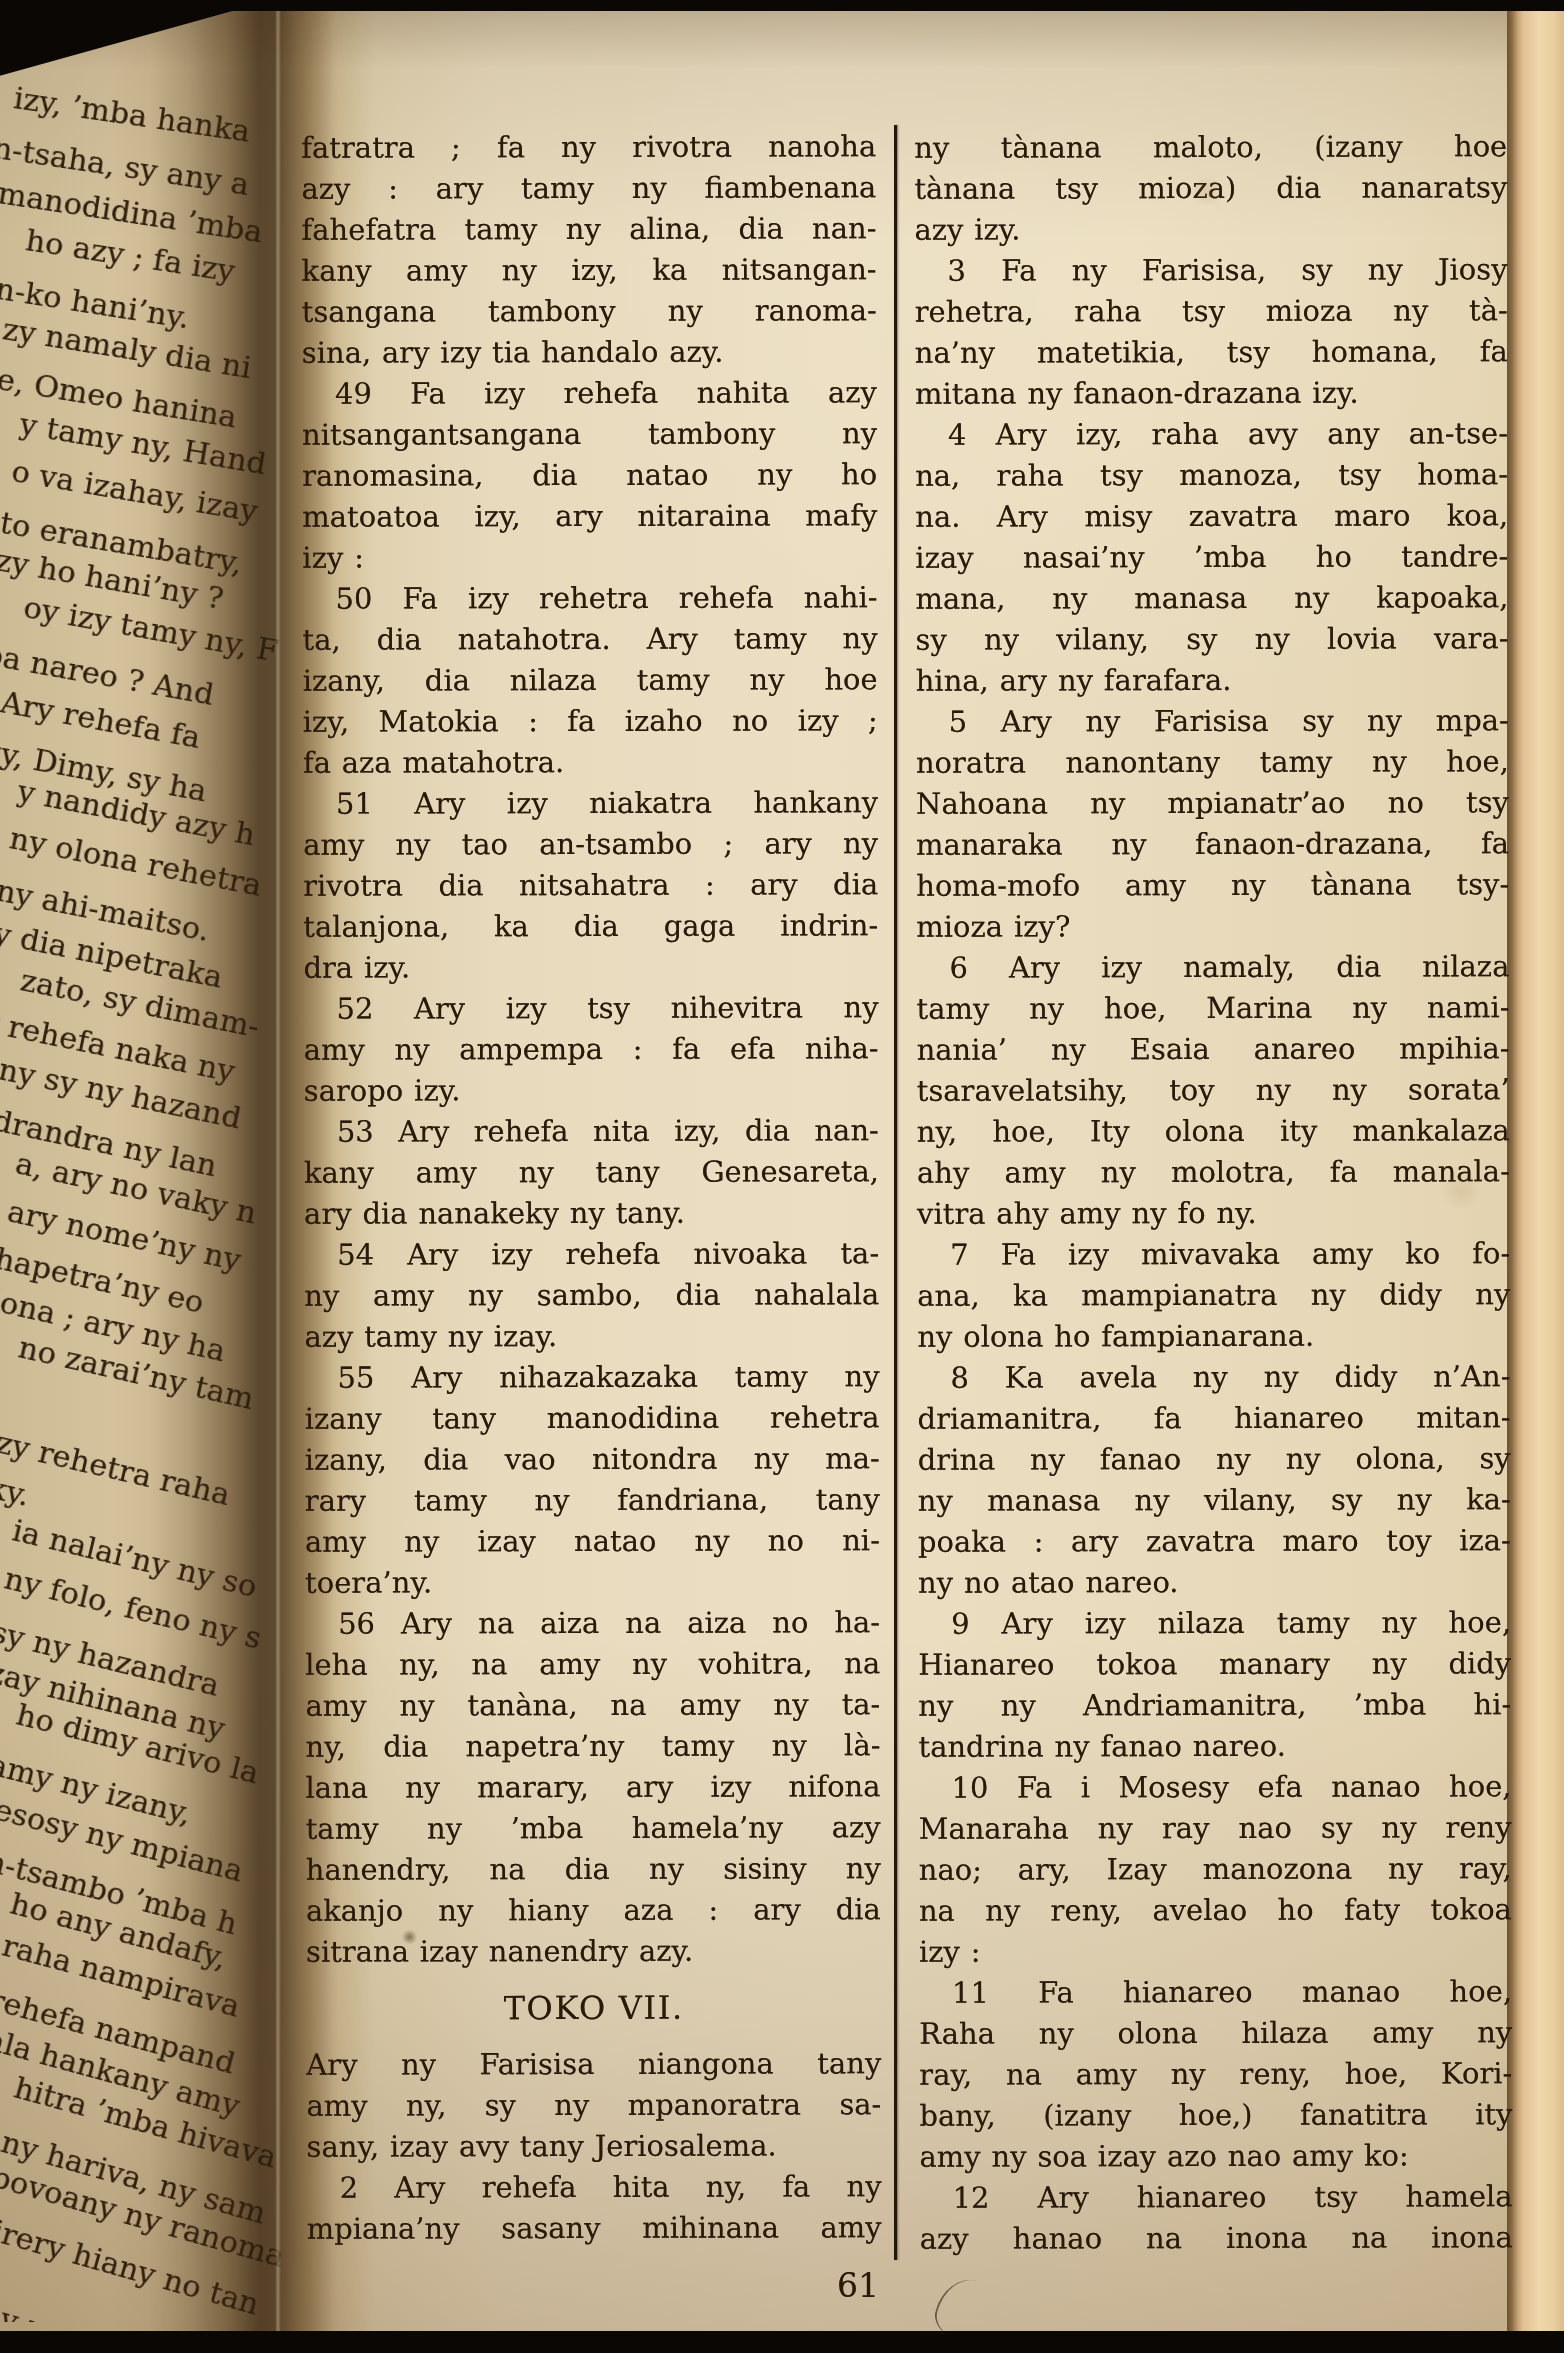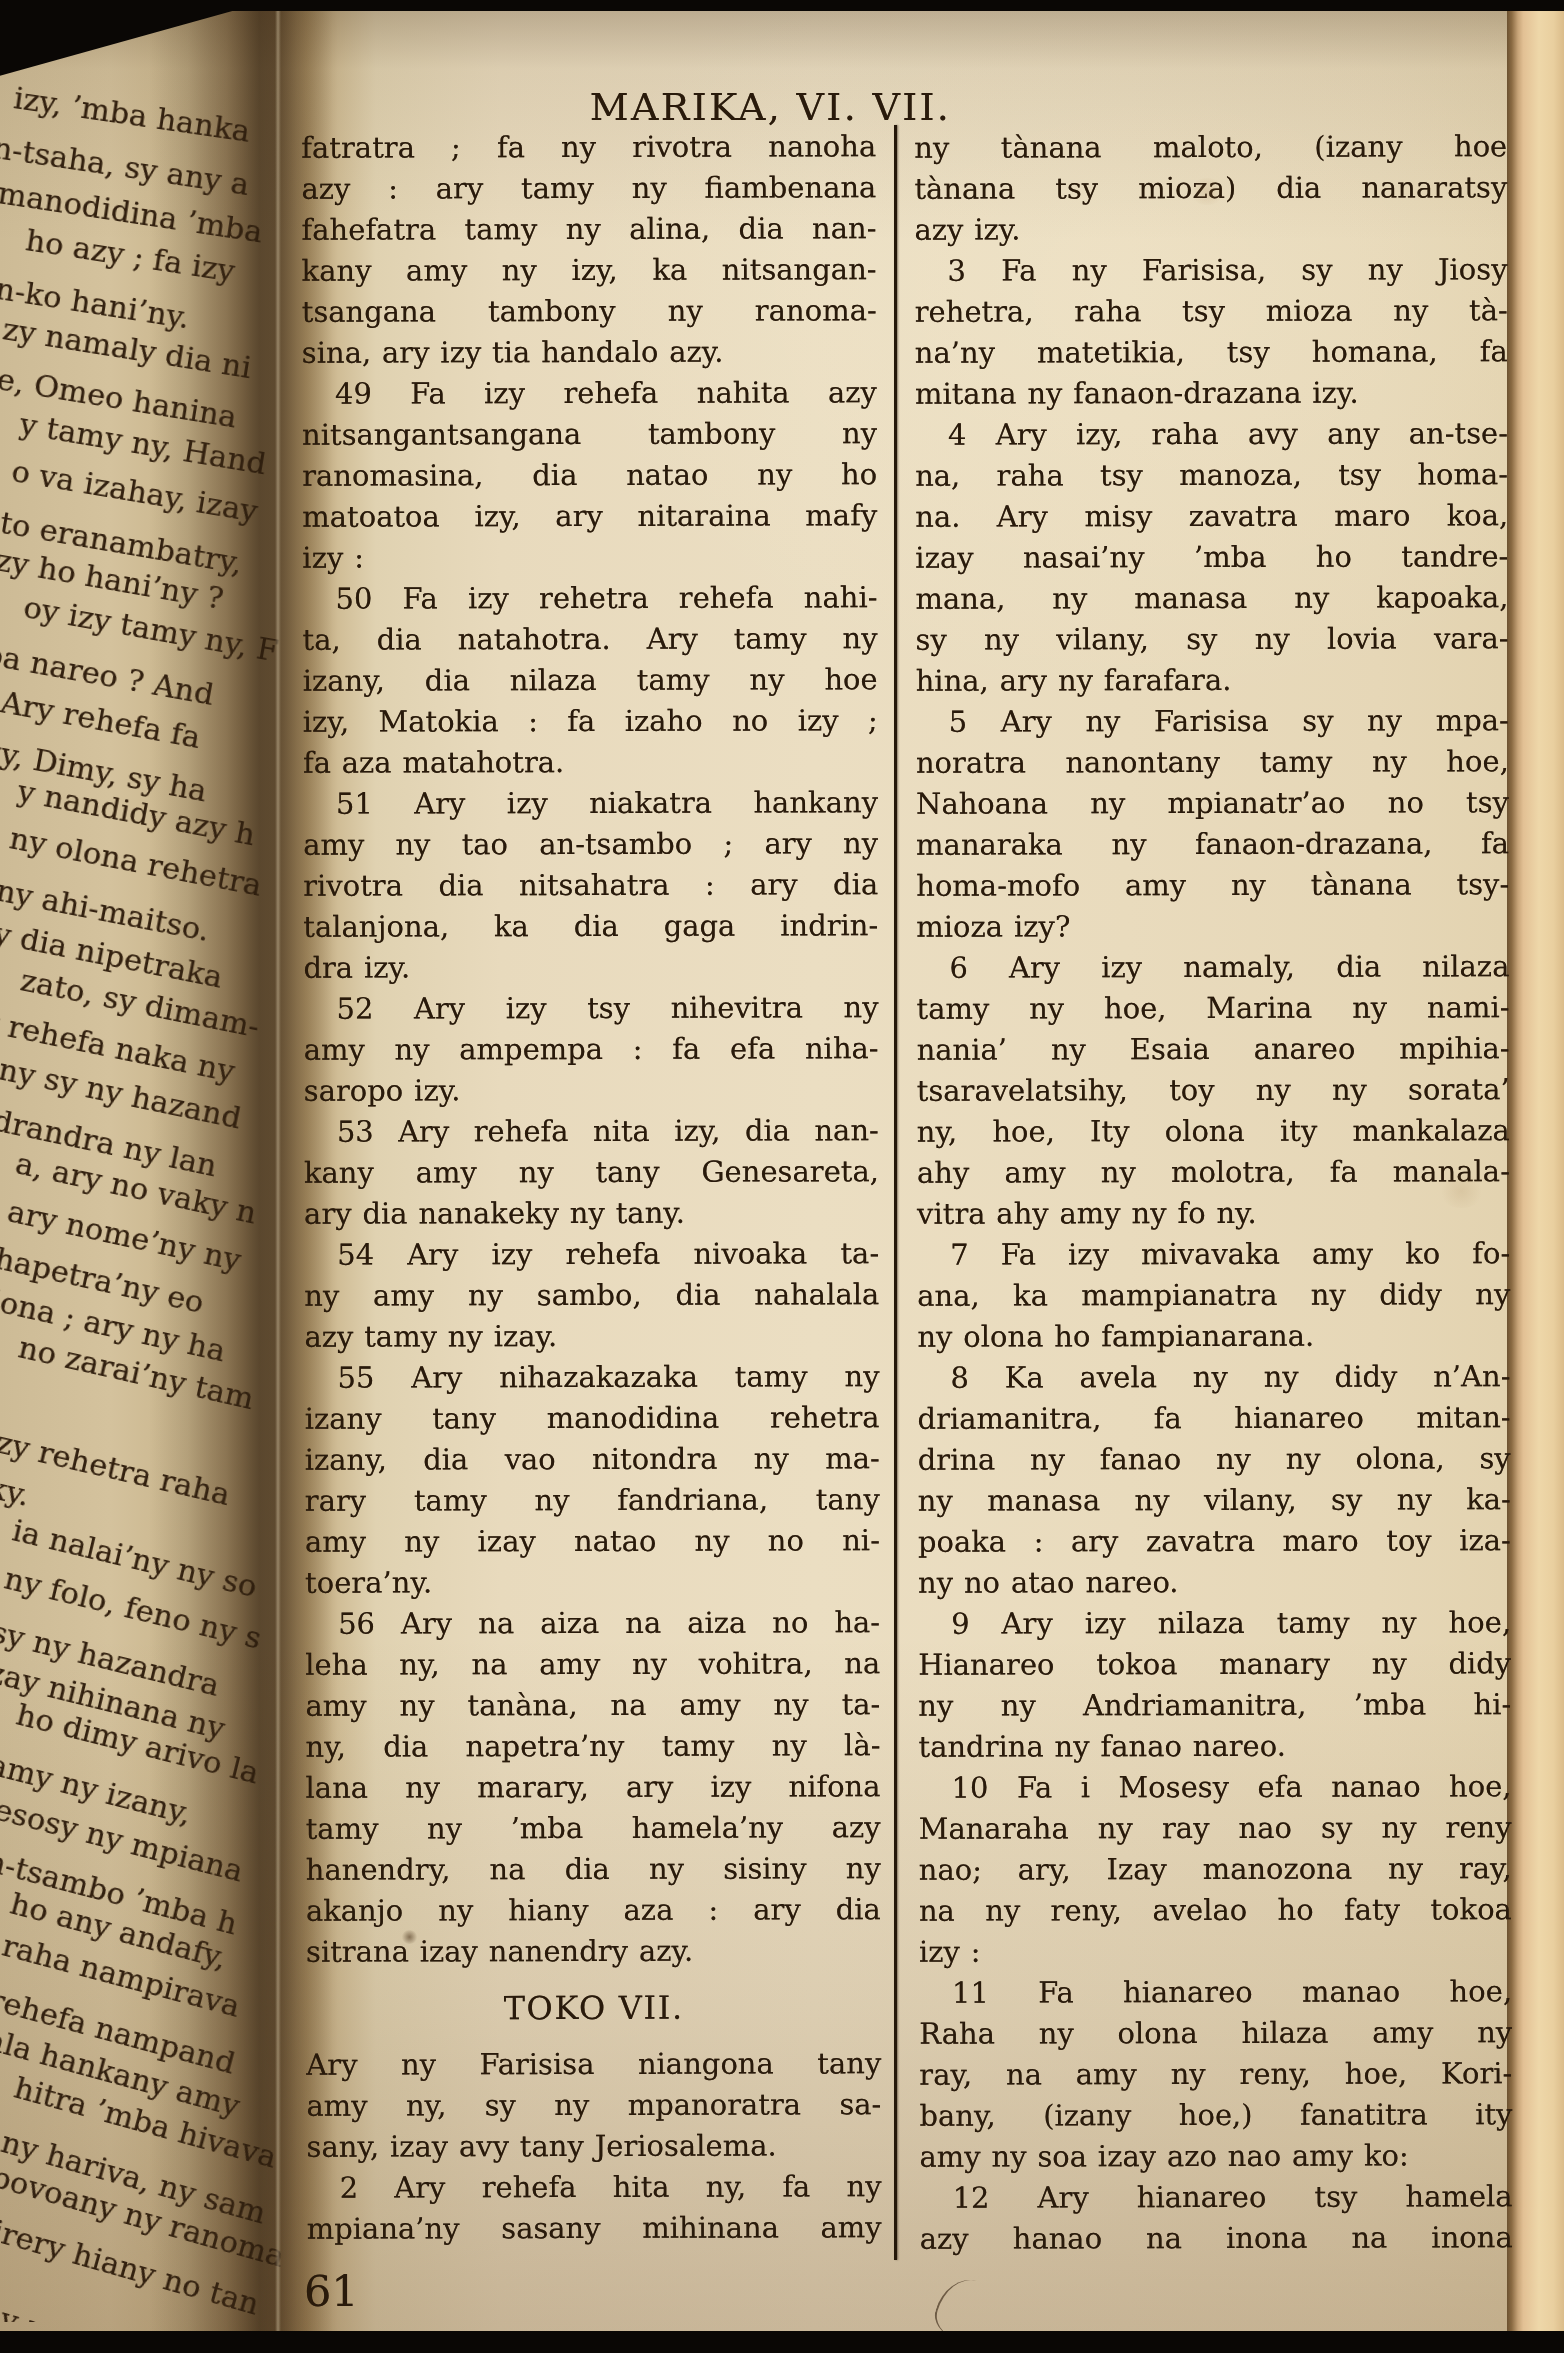--- a/index.html
+++ b/index.html
@@ -47,21 +47,21 @@
   .col-right{left:917px;width:593px;}
   .line{height:41px;line-height:41px;font-size:29px;word-spacing:1.6px;
         text-align:justify;text-align-last:justify;}
   .line.last{text-align-last:left;}
   .line.indent{text-indent:33px;}
   .chapter-heading{height:41px;line-height:41px;margin:15.6px 0;text-align:center;
         font-size:32px;letter-spacing:1.6px;}
   .divider{position:absolute;left:894px;top:125px;width:3.1px;height:2135px;z-index:4;
         background:#241709;box-shadow:1.2px 0 1.6px rgba(40,25,10,.45);}
   .page-number{position:absolute;left:304px;top:2266px;width:575px;z-index:4;
-        text-align:left;font-size:43px;}
+        text-align:right;font-size:33px;}
   
   .gutter-frag{position:absolute;left:0;top:75px;width:307px;height:2247px;overflow:hidden;z-index:2;}
   .gutter-line{position:absolute;white-space:nowrap;font-size:30.5px;line-height:46px;
         color:#32200f;text-shadow:0 0 0.6px rgba(50,32,15,.6);filter:blur(0.2px);
         transform-origin:0 50%;}
 </style>
 </head>
 <body>
 
 <div id="stage">
@@ -115,21 +115,20 @@
       <div class="gutter-line" style="top: 1941px; left: -13px; transform: rotate(15.13deg);">ala hankany amy</div>
       <div class="gutter-line" style="top: 1989px; left: 15px; transform: rotate(15.295deg);">hitra ’mba hivava</div>
       <div class="gutter-line" style="top: 2036px; left: -24.6px; transform: rotate(15.46deg);">o ny hariva, ny sam</div>
       <div class="gutter-line" style="top: 2078px; left: -7.6px; transform: rotate(15.625deg);">povoany ny ranoma</div>
       <div class="gutter-line" style="top: 2125px; left: -33px; transform: rotate(15.79deg);">y irery hiany no tan</div>
       <div class="gutter-line" style="top: 2220px; left: 0.9px; transform: rotate(16.12deg);">y nahita azy nivo</div>
     </div>
   <div class="gutter-shadow"></div>
   <div class="edge-highlight"></div>
 
-  <div class="page-title ink">MARIKA, VI. VII.</div>
 
   <div class="column col-left ink" id="colLeft">
       <div>
         <div class="line">fatratra ; fa ny rivotra nanoha</div>
         <div class="line">azy : ary tamy ny fiambenana</div>
         <div class="line">fahefatra tamy ny alina, dia nan-</div>
         <div class="line">kany amy ny izy, ka nitsangan-</div>
         <div class="line">tsangana tambony ny ranoma-</div>
         <div class="line last">sina, ary izy tia handalo azy.</div>
       </div>

